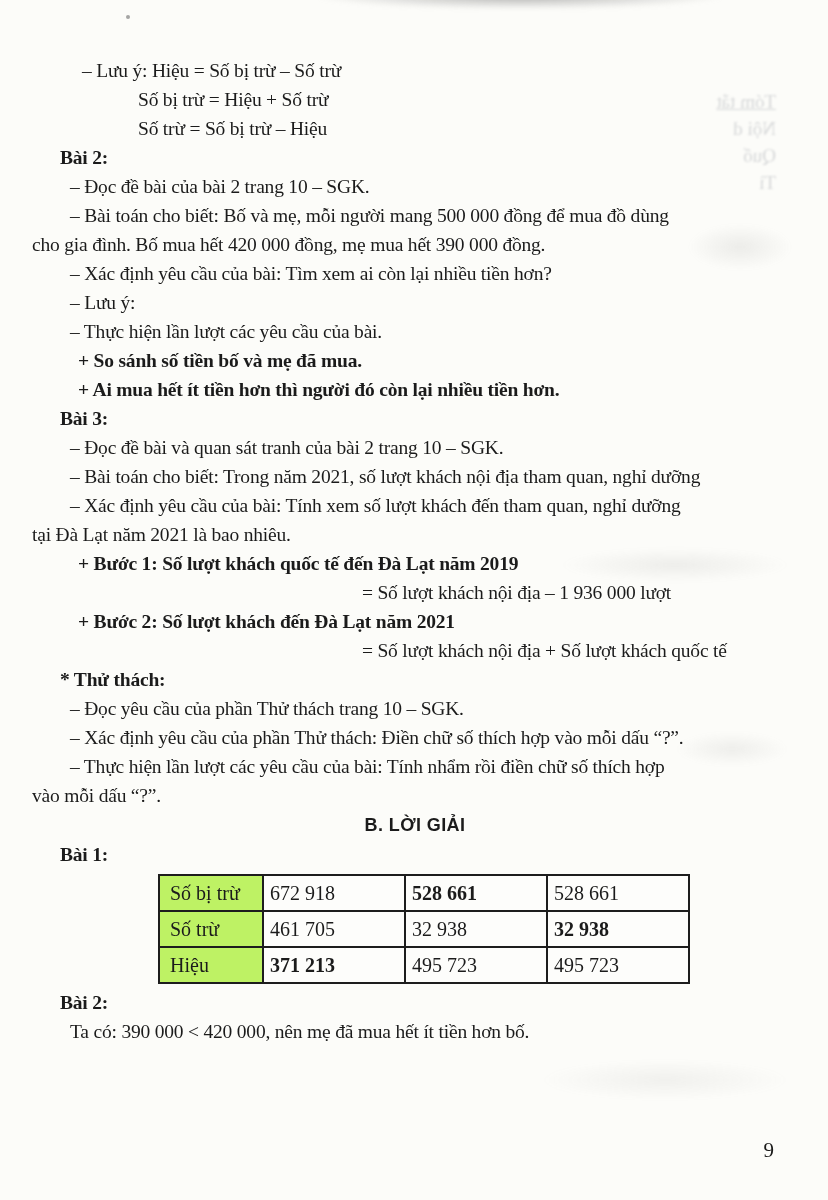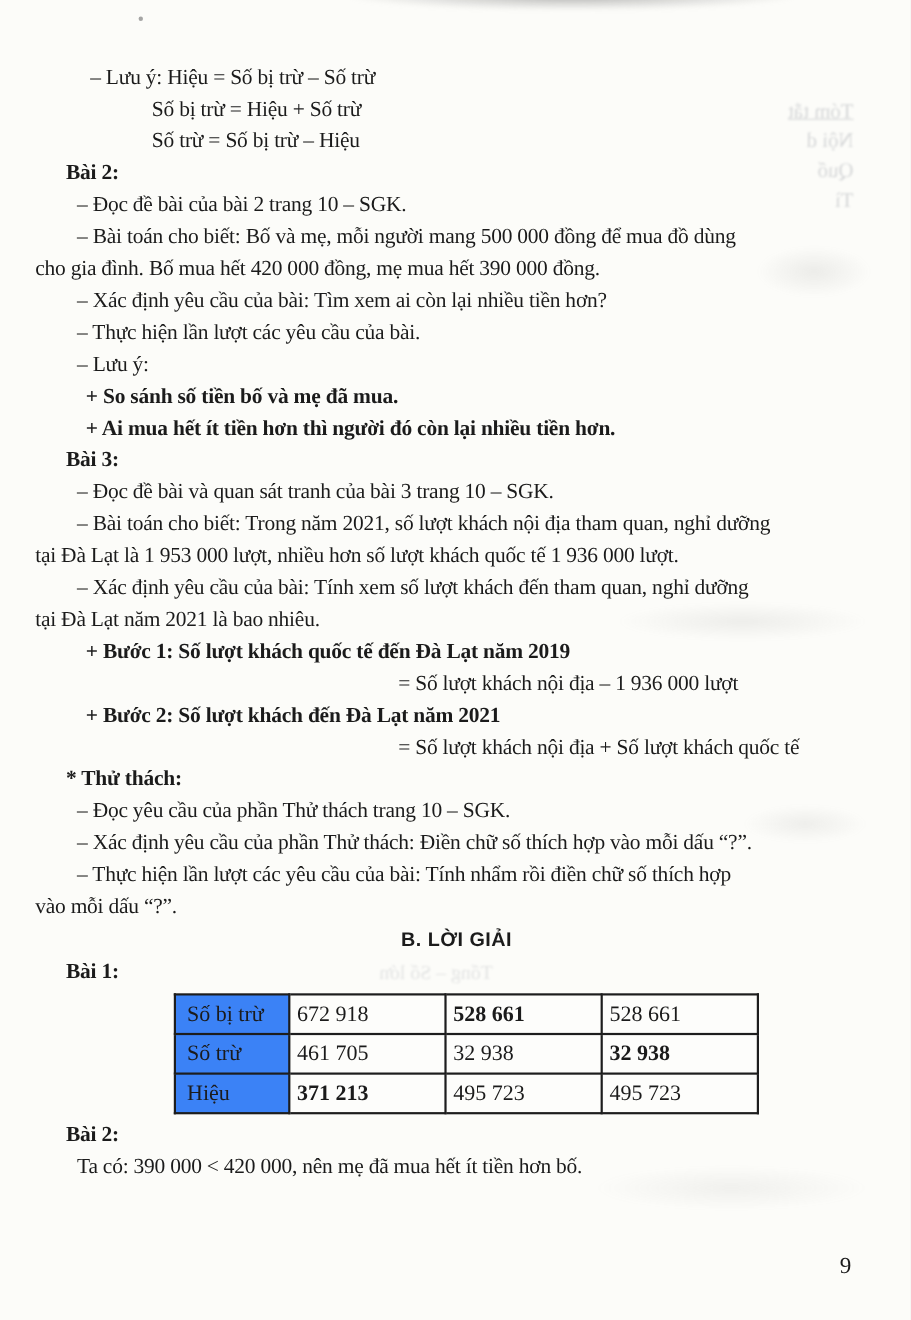--- a/index.html
+++ b/index.html
@@ -28,21 +28,21 @@
     text-align:center;letter-spacing:0.4px;margin:4px 0 3px;
     white-space:normal;padding-left:0;
   }
   .tbl-wrap{margin:5px 0 4px 126px;}
   table.b1{border-collapse:collapse;background:#fdfdfb;}
   table.b1 td{
     border:2px solid #1d1d1d;height:34px;font-size:20px;
     text-align:left;padding:0 6px;min-width:128px;letter-spacing:0;
   }
   table.b1 td.lbl{
-    text-align:left;min-width:86px;padding-left:10px;background:#3b82f6;
+    text-align:left;min-width:86px;padding-left:10px;background:#bef264;
   }
   table.b1 td.bold{font-weight:700;}
   .page-number{
     position:absolute;right:54px;top:1138px;font-size:21px;color:#1b1b1b;
   }
   
   .ghost{
     position:absolute;transform:scaleX(-1);color:#7d828c;
     filter:blur(1.1px);pointer-events:none;
   }
@@ -89,29 +89,28 @@
 
     <p class="form1">– Lưu ý: Hiệu = Số bị trừ – Số trừ</p>
     <p class="form">Số bị trừ = Hiệu + Số trừ</p>
     <p class="form">Số trừ = Số bị trừ – Hiệu</p>
 
     <p class="bai-h">Bài 2:</p>
     <p class="para">– Đọc đề bài của bài 2 trang 10 – SGK.</p>
     <p class="para">– Bài toán cho biết: Bố và mẹ, mỗi người mang 500 000 đồng để mua đồ dùng</p>
     <p class="cont">cho gia đình. Bố mua hết 420 000 đồng, mẹ mua hết 390 000 đồng.</p>
     <p class="para">– Xác định yêu cầu của bài: Tìm xem ai còn lại nhiều tiền hơn?</p>
+    <p class="para">– Lưu ý:</p>
     <p class="para">– Thực hiện lần lượt các yêu cầu của bài.</p>
-    <p class="para">– Lưu ý:</p>
     <p class="plus">+ So sánh số tiền bố và mẹ đã mua.</p>
     <p class="plus">+ Ai mua hết ít tiền hơn thì người đó còn lại nhiều tiền hơn.</p>
 
     <p class="bai-h">Bài 3:</p>
-    <p class="para">– Đọc đề bài và quan sát tranh của bài 3 trang 10 – SGK.</p>
+    <p class="para">– Đọc đề bài và quan sát tranh của bài 2 trang 10 – SGK.</p>
     <p class="para">– Bài toán cho biết: Trong năm 2021, số lượt khách nội địa tham quan, nghỉ dưỡng</p>
-    <p class="cont">tại Đà Lạt là 1 953 000 lượt, nhiều hơn số lượt khách quốc tế 1 936 000 lượt.</p>
     <p class="para">– Xác định yêu cầu của bài: Tính xem số lượt khách đến tham quan, nghỉ dưỡng</p>
     <p class="cont">tại Đà Lạt năm 2021 là bao nhiêu.</p>
     <p class="plus">+ Bước 1: Số lượt khách quốc tế đến Đà Lạt năm 2019</p>
     <p class="eq">= Số lượt khách nội địa – 1 936 000 lượt</p>
     <p class="plus">+ Bước 2: Số lượt khách đến Đà Lạt năm 2021</p>
     <p class="eq">= Số lượt khách nội địa + Số lượt khách quốc tế</p>
 
     <p class="bai-h">* Thử thách:</p>
     <p class="para">– Đọc yêu cầu của phần Thử thách trang 10 – SGK.</p>
     <p class="para">– Xác định yêu cầu của phần Thử thách: Điền chữ số thích hợp vào mỗi dấu “?”.</p>

